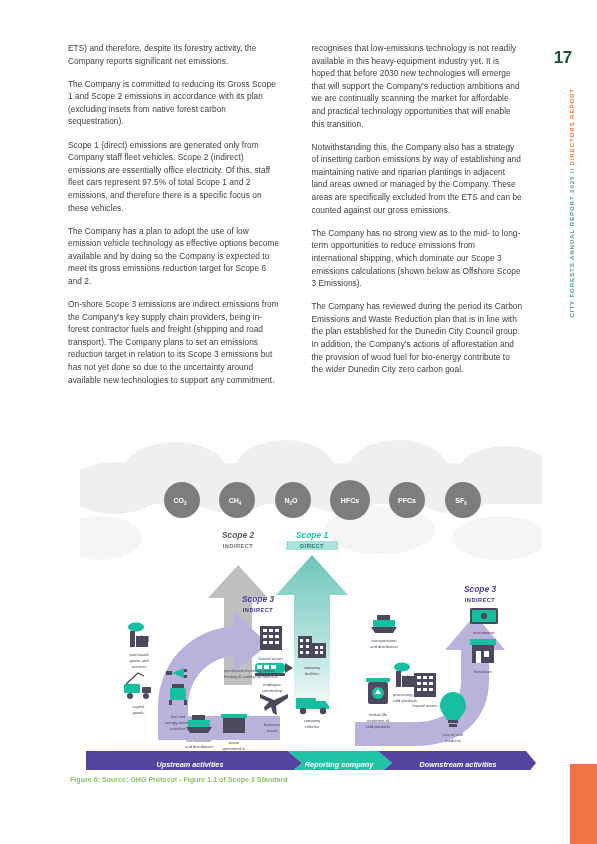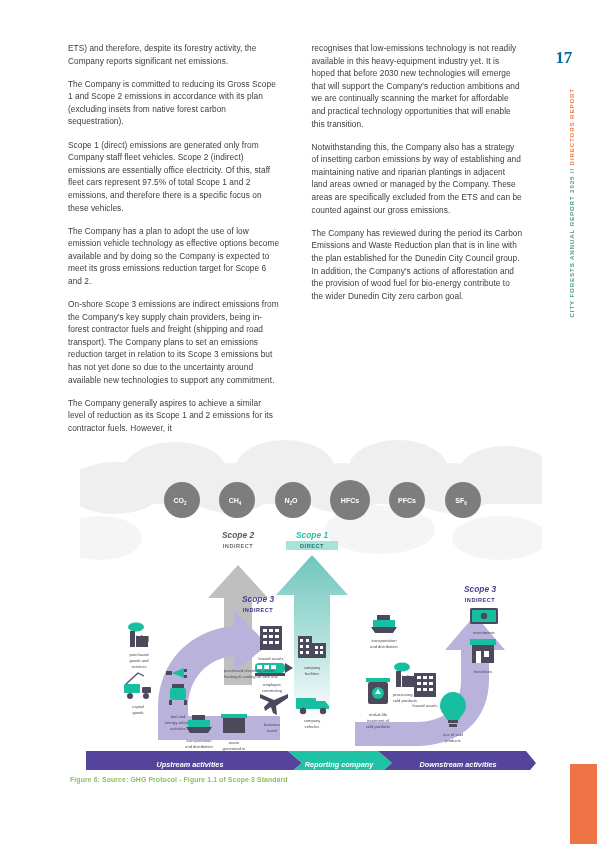--- a/index.html
+++ b/index.html
@@ -29,23 +29,22 @@
     letter-spacing: 0.05px;
   }
 
   
   .rail { position: absolute; right: 0; top: 0; width: 74px; height: 844px; }
   .page-number {
     position: absolute;
     right: 25px; top: 48px;
     font-size: 17px;
     font-weight: bold;
-    color: #0369a1;
+    color: #14532d;
     letter-spacing: -0.3px;
-    font-family: Liberation Serif, serif;
   }
   .rail-text {
     position: absolute;
     right: 22px; top: 88px;
     font-size: 6.2px;
     font-weight: bold;
     letter-spacing: 0.85px;
     white-space: nowrap;
     writing-mode: vertical-rl;
     text-orientation: mixed;
@@ -92,25 +91,25 @@
 
 <div class="page">
 
   <div class="cols">
     <div class="col">
       <p>ETS) and therefore, despite its forestry activity, the Company reports significant net emissions.</p>
       <p>The Company is committed to reducing its Gross Scope 1 and Scope 2 emissions in accordance with its plan (excluding insets from native forest carbon sequestration).</p>
       <p>Scope 1 (direct) emissions are generated only from Company staff fleet vehicles. Scope 2 (indirect) emissions are essentially office electricity. Of this, staff fleet cars represent 97.5% of total Scope 1 and 2 emissions, and therefore there is a specific focus on these vehicles.</p>
       <p>The Company has a plan to adopt the use of low emission vehicle technology as effective options become available and by doing so the Company is expected to meet its gross emissions reduction target for Scope 6 and 2.</p>
       <p>On-shore Scope 3 emissions are indirect emissions from the Company's key supply chain providers, being in-forest contractor fuels and freight (shipping and road transport). The Company plans to set an emissions reduction target in relation to its Scope 3 emissions but has not yet done so due to the uncertainty around available new technologies to support any commitment.</p>
-      <p>The Company generally aspires to achieve a similar level of reduction as its Scope 1 and 2 emissions for its contractor fuels.  However, it</p>
     </div>
     <div class="col">
       <p>recognises that low-emissions technology is not readily available in this heavy-equipment industry yet. It is hoped that before 2030 new technologies will emerge that will support the Company's reduction ambitions and we are continually scanning the market for affordable and practical technology opportunities that will enable this transition.</p>
       <p>Notwithstanding this, the Company also has a strategy of insetting carbon emissions by way of establishing and maintaining native and riparian plantings in adjacent land areas owned or managed by the Company. These areas are specifically excluded from the ETS and can be counted against our gross emissions.</p>
+      <p>The Company has no strong view as to the mid- to long-term opportunities to reduce emissions from international shipping, which dominate our Scope 3 emissions calculations (shown below as Offshore Scope 3 Emissions).</p>
       <p>The Company has reviewed during the period its Carbon Emissions and Waste Reduction plan that is in line with the plan established for the Dunedin City Council group.  In addition, the Company's actions of afforestation and the provision of wood fuel for bio-energy contribute to the wider Dunedin City zero carbon goal.</p>
     </div>
   </div>
 
   <div class="rail">
     <div class="page-number">17</div>
     <div class="rail-text"><span class="rail-a">CITY FORESTS ANNUAL REPORT 2025</span><span class="rail-sep"> // </span><span class="rail-b">DIRECTORS REPORT</span></div>
     <div class="orange-tab"></div>
   </div>
 

